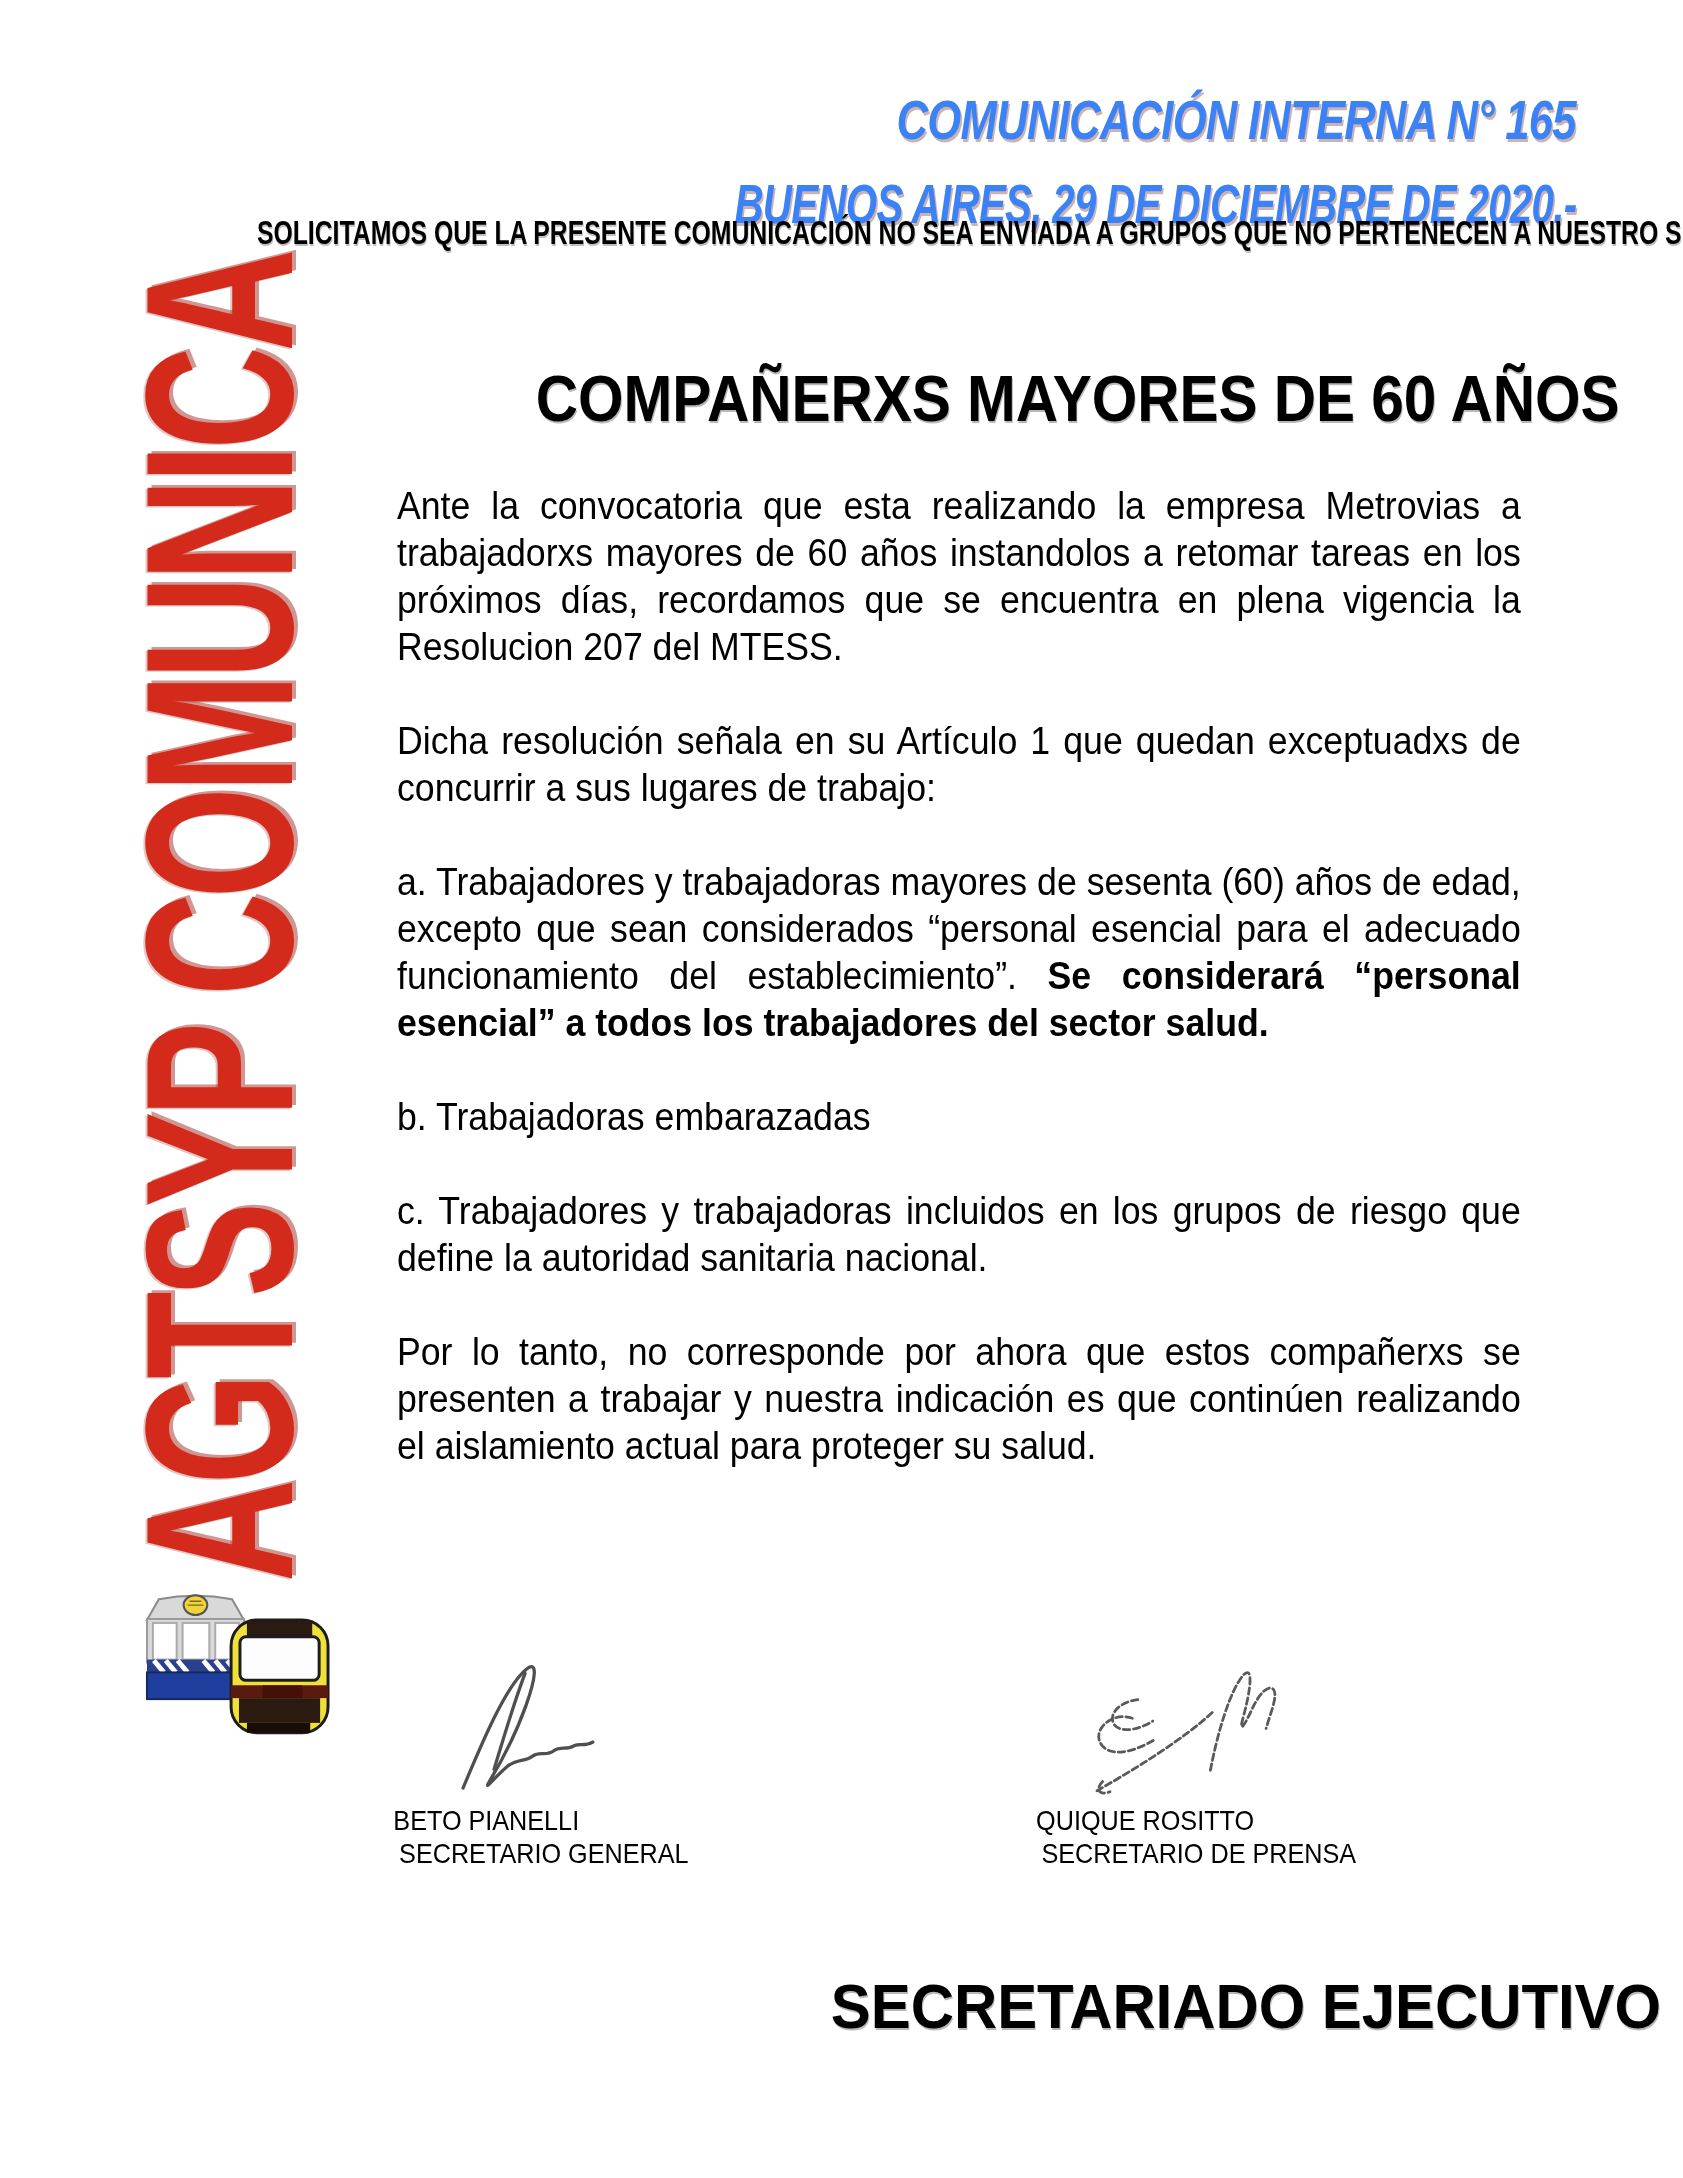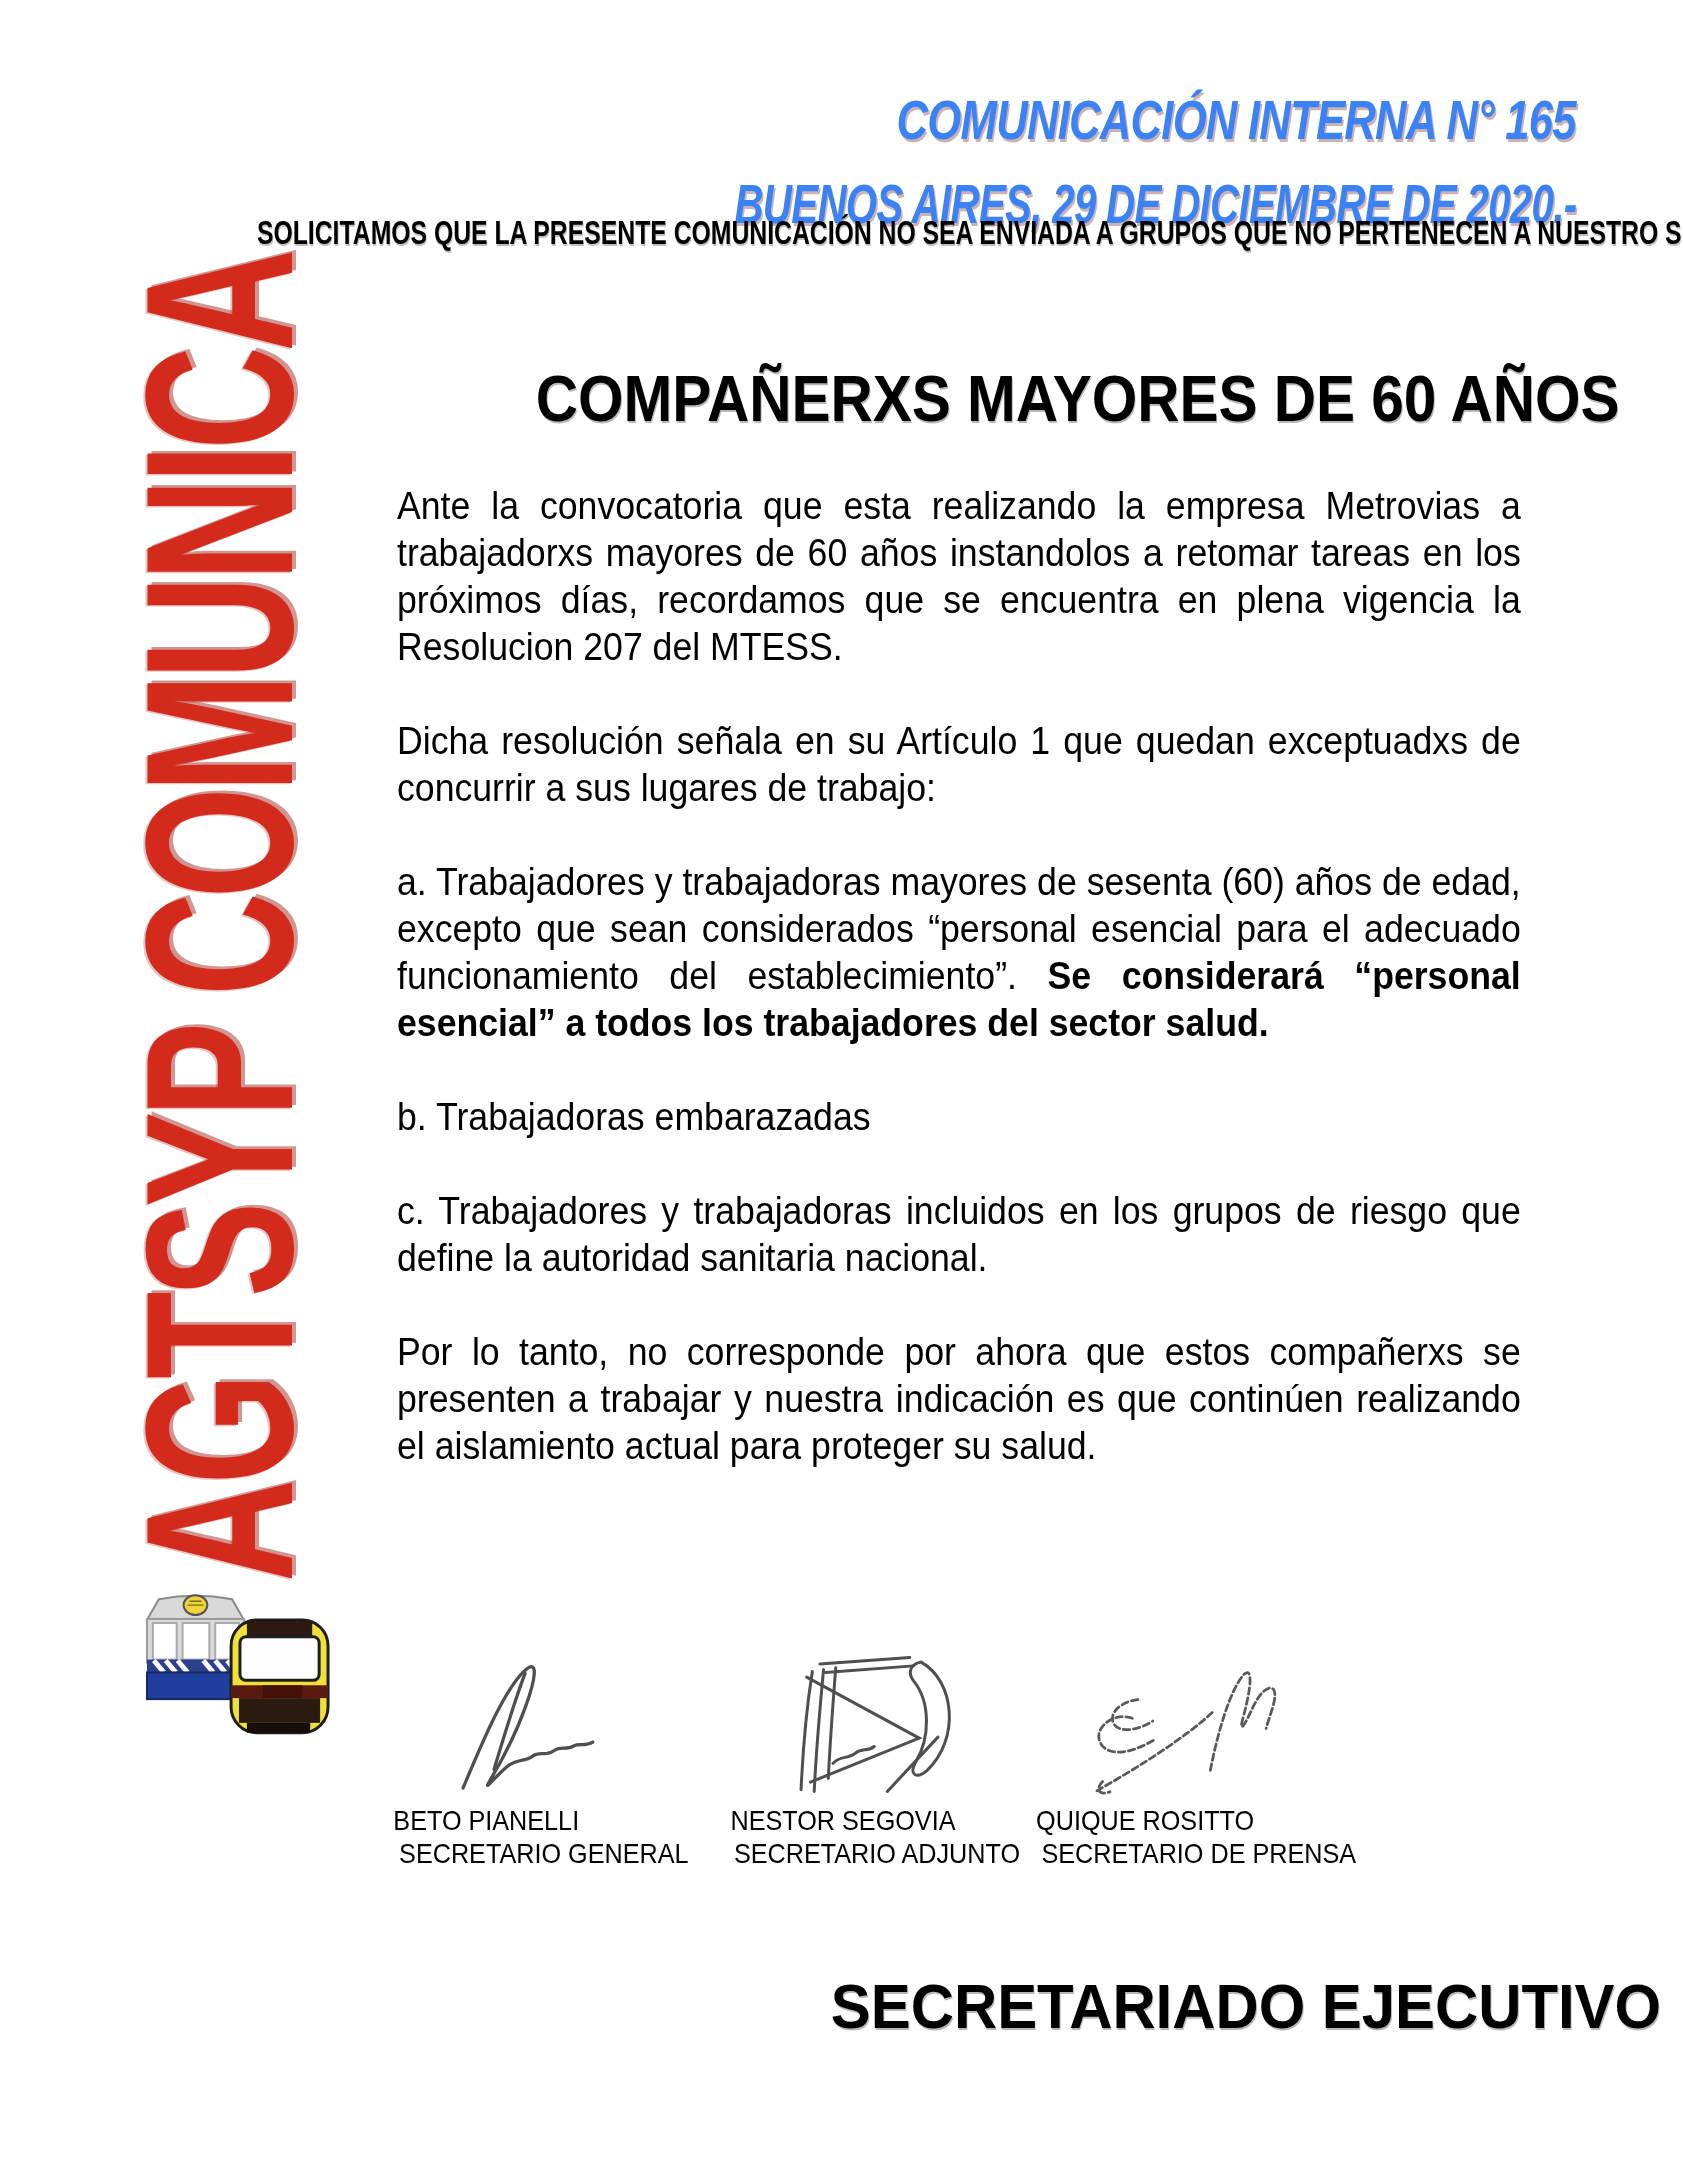--- a/index.html
+++ b/index.html
@@ -191,37 +191,20 @@
     <div class="sig-img">
       <svg width="188" height="144" viewBox="0 0 200 150" fill="none" stroke="#4f4f4f" stroke-width="3.5" stroke-linecap="round">
         <path d="M16 140 C36 92 62 30 84 13 C96 4 93 24 83 52 C71 86 53 118 44 133 C37 145 50 128 63 117 C74 108 81 113 90 106 C98 100 104 107 113 100 C120 95 126 100 134 95 C140 92 146 96 154 91"></path>
         <path d="M82 18 C72 44 58 90 49 120"></path>
       </svg>
     </div>
     <div><span class="sig-name">BETO PIANELLI</span></div>
     <div><span class="sig-role">SECRETARIO GENERAL</span></div>
   </div>
 
-  <div class="signatory sig-col-2">
-    <div class="sig-img">
-      <svg width="198" height="150" viewBox="0 0 210 160" fill="none" stroke="#4f4f4f" stroke-width="3.2" stroke-linecap="round">
-        <path d="M44 16 L140 9"></path>
-          <path d="M50 25 L144 18"></path>
-        <path d="M36 24 C30 62 26 106 24 150"></path>
-        <path d="M48 22 C44 64 40 112 38 152"></path>
-        <path d="M61 20 C58 58 55 100 53 138"></path>
-        <path d="M58 122 C66 113 74 118 82 111 C89 105 95 110 102 104"></path>
-        <path d="M30 30 L150 95 L34 142"></path>
-        <path d="M152 14 C188 34 194 96 158 130 C147 139 139 134 146 121 C162 95 162 56 144 34 C137 25 141 16 152 14"></path>
-        <path d="M116 152 L170 94"></path>
-      </svg>
-    </div>
-    <div><span class="sig-name">NESTOR SEGOVIA</span></div>
-    <div><span class="sig-role">SECRETARIO ADJUNTO</span></div>
-  </div>
 
   <div class="signatory sig-col-3">
     <div class="sig-img">
       <svg width="223" height="141" viewBox="0 0 240 150" fill="none" stroke="#5a5a5a" stroke-width="3" stroke-linecap="round" stroke-dasharray="7 4">
         <path d="M66 64 C44 56 20 78 34 94 C46 107 72 98 90 87"></path>
         <path d="M72 44 C54 46 40 58 46 70 C53 81 74 76 88 67"></path>
         <path d="M28 142 C70 118 122 86 154 56"></path>
         <path d="M150 120 C158 78 172 32 186 17 C196 7 194 32 185 64 C181 79 185 75 194 56 C202 38 212 27 218 33 C223 40 214 60 210 75"></path>
         <path d="M34 132 C26 140 30 148 42 143"></path>
       </svg>

